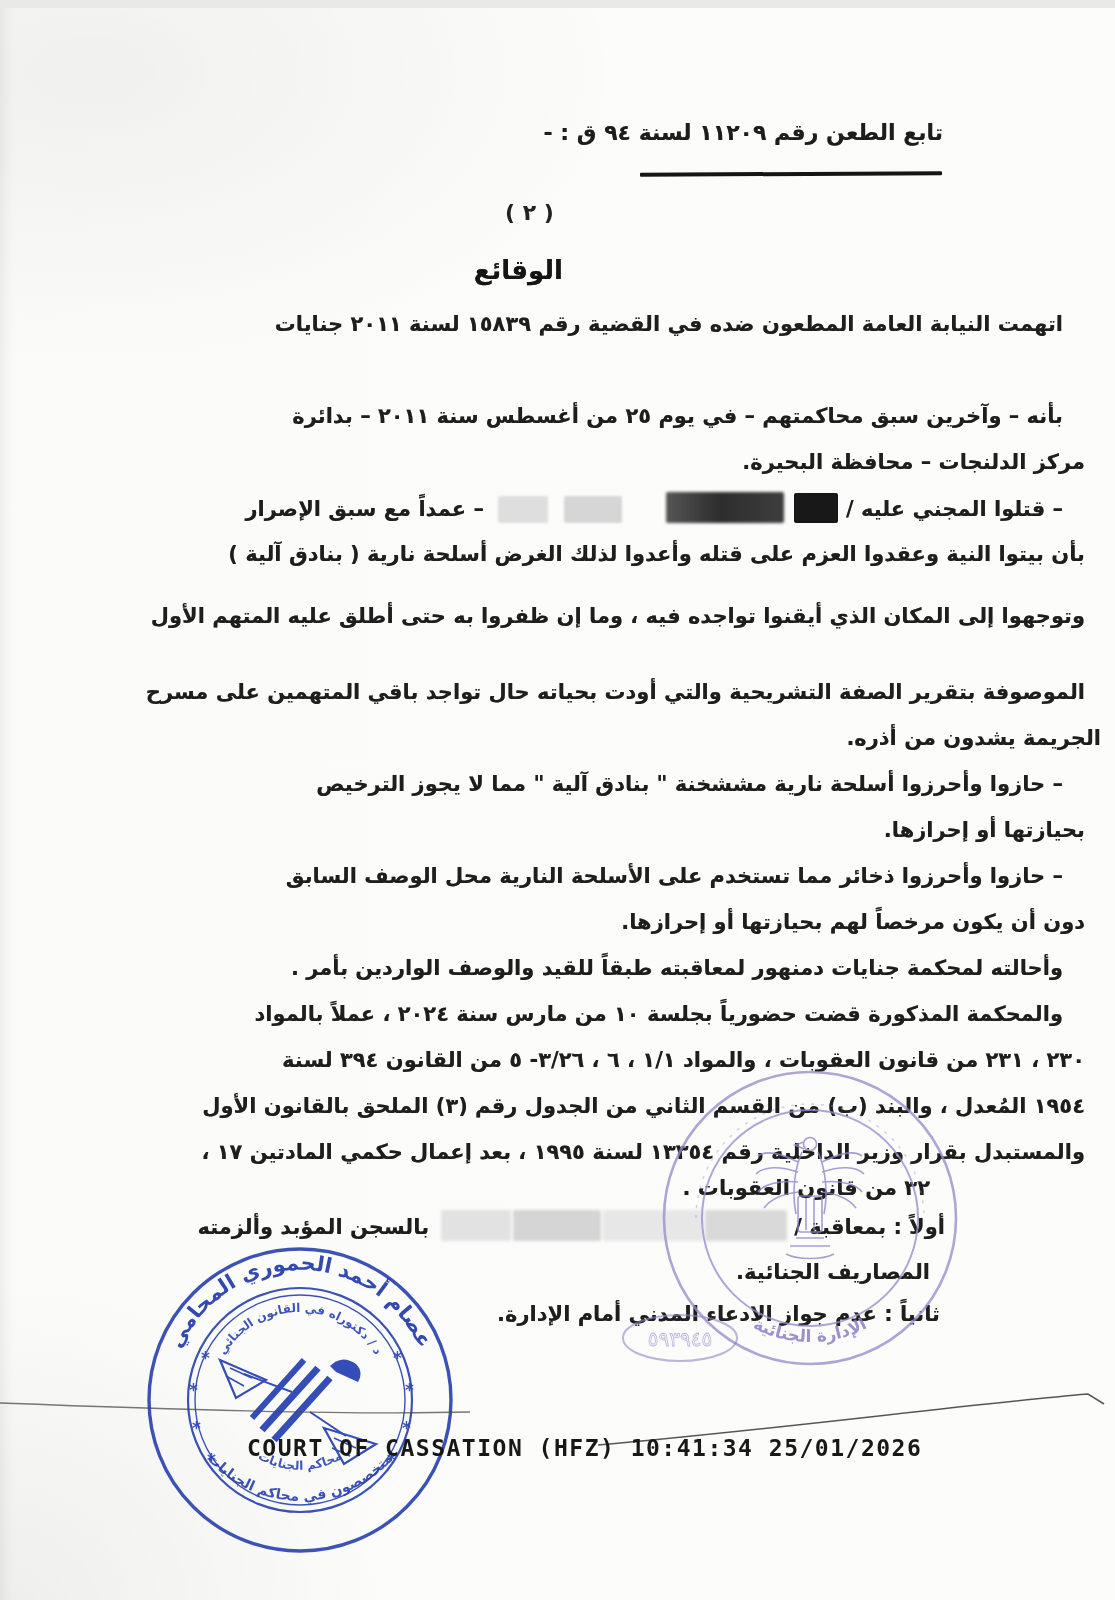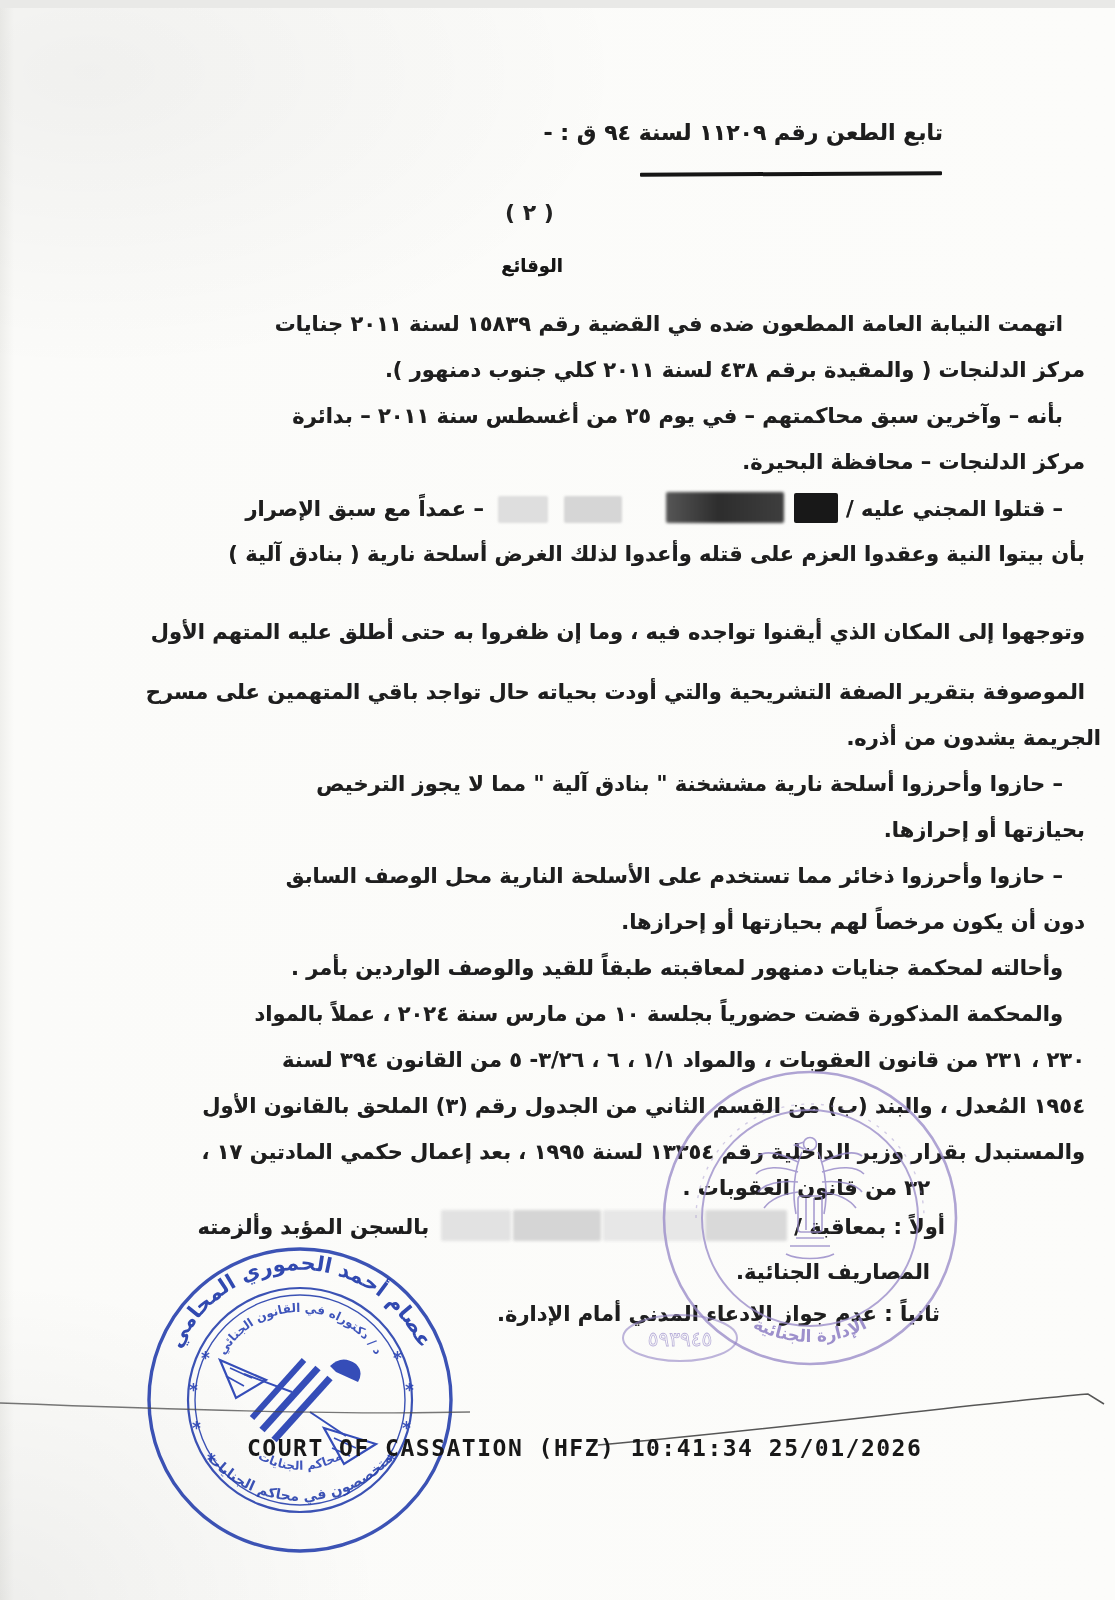--- a/index.html
+++ b/index.html
@@ -12,21 +12,21 @@
       #fcfcfa;
     font-family:"DejaVu Sans", sans-serif;
   }
   .ar{direction:rtl;unicode-bidi:embed;}
   .hdr{
     position:absolute;top:112px;right:172px;font-size:22px;font-weight:700;color:#1d1d1d;
     white-space:nowrap;letter-spacing:0.2px;text-shadow:0 0 .5px rgba(0,0,0,.5);
   }
   .hdr-rule{position:absolute;top:164px;right:173px;width:302px;height:4px;background:#161616;transform:rotate(-.25deg);border-radius:1px;}
   .pgnum{position:absolute;top:192px;left:505px;font-size:22px;font-weight:700;color:#222;letter-spacing:7px;}
-  .sec-title{position:absolute;top:247px;right:552px;font-size:18px;font-weight:700;color:#151515;text-shadow:0 0 .6px rgba(0,0,0,.6);}
+  .sec-title{position:absolute;top:247px;right:552px;font-size:26px;font-weight:700;color:#151515;text-shadow:0 0 .6px rgba(0,0,0,.6);}
   .ln{
     position:absolute;white-space:nowrap;direction:rtl;text-align:right;
     font-size:21px;font-weight:700;color:#1e1e1e;text-shadow:0 0 .5px rgba(0,0,0,.45);
     line-height:32px;
   }
   .rx{display:inline-block;vertical-align:-7px;border-radius:2px;}
   .rx-black{width:44px;height:30px;background:#181818;filter:blur(.6px);margin:0 8px 0 10px;}
   .rx-dark{width:118px;height:31px;background:linear-gradient(90deg,#565656 0%,#2d2d2d 45%,#3e3e3e 100%);filter:blur(1.8px);margin-left:44px;}
   .rx-l1{width:58px;height:27px;background:#d6d6d6;filter:blur(1.3px);margin-left:16px;}
   .rx-l2{width:50px;height:27px;background:#dedede;filter:blur(1.3px);margin-left:14px;}
@@ -47,30 +47,29 @@
 <div class="page">
 
   <div class="hdr ar">تابع الطعن رقم ١١٢٠٩ لسنة ٩٤ ق : -</div>
   <div class="hdr-rule"></div>
 
   <div class="pgnum">( ٢ )</div>
 
   <div class="sec-title ar">الوقائع</div>
 
   <div class="ln" style="top:300px;right:52px">اتهمت النيابة العامة المطعون ضده في القضية رقم ١٥٨٣٩ لسنة ٢٠١١ جنايات</div>
-  <div class="ln" style="top:346px;right:30px">مركز الدلنجات ( والمقيدة برقم ٤٣٨ لسنة ٢٠١١ كلي جنوب دمنهور ).</div>
   <div class="ln" style="top:392px;right:52px">بأنه – وآخرين سبق محاكمتهم – في يوم ٢٥ من أغسطس سنة ٢٠١١ – بدائرة</div>
   <div class="ln" style="top:438px;right:30px">مركز الدلنجات – محافظة البحيرة.</div>
 
   <div class="ln" style="top:484px;right:52px">
     <span>– قتلوا المجني عليه /</span><span class="rx rx-black"></span><span class="rx rx-dark"></span><span class="rx rx-l1"></span><span class="rx rx-l2"></span><span>– عمداً مع سبق الإصرار</span>
   </div>
 
   <div class="ln" style="top:530px;right:30px">بأن بيتوا النية وعقدوا العزم على قتله وأعدوا لذلك الغرض أسلحة نارية ( بنادق آلية )</div>
-  <div class="ln" style="top:608px;right:30px">وتوجهوا إلى المكان الذي أيقنوا تواجده فيه ، وما إن ظفروا به حتى أطلق عليه المتهم الأول</div>
+  <div class="ln" style="top:592px;right:30px">وتوجهوا إلى المكان الذي أيقنوا تواجده فيه ، وما إن ظفروا به حتى أطلق عليه المتهم الأول</div>
   <div class="ln" style="top:668px;right:30px">الموصوفة بتقرير الصفة التشريحية والتي أودت بحياته حال تواجد باقي المتهمين على مسرح</div>
   <div class="ln" style="top:714px;right:14px">الجريمة يشدون من أذره.</div>
   <div class="ln" style="top:760px;right:52px">– حازوا وأحرزوا أسلحة نارية مششخنة " بنادق آلية " مما لا يجوز الترخيص</div>
   <div class="ln" style="top:806px;right:30px">بحيازتها أو إحرازها.</div>
   <div class="ln" style="top:898px;right:30px">دون أن يكون مرخصاً لهم بحيازتها أو إحرازها.</div>
   <div class="ln" style="top:852px;right:52px">– حازوا وأحرزوا ذخائر مما تستخدم على الأسلحة النارية محل الوصف السابق</div>
   <div class="ln" style="top:944px;right:52px">وأحالته لمحكمة جنايات دمنهور لمعاقبته طبقاً للقيد والوصف الواردين بأمر .</div>
   <div class="ln" style="top:990px;right:52px">والمحكمة المذكورة قضت حضورياً بجلسة ١٠ من مارس سنة ٢٠٢٤ ، عملاً بالمواد</div>
   <div class="ln" style="top:1036px;right:30px">٢٣٠ ، ٢٣١ من قانون العقوبات ، والمواد ١/١ ، ٦ ، ٣/٢٦- ٥ من القانون ٣٩٤ لسنة</div>
   <div class="ln" style="top:1082px;right:30px">١٩٥٤ المُعدل ، والبند (ب) من القسم الثاني من الجدول رقم (٣) الملحق بالقانون الأول</div>

